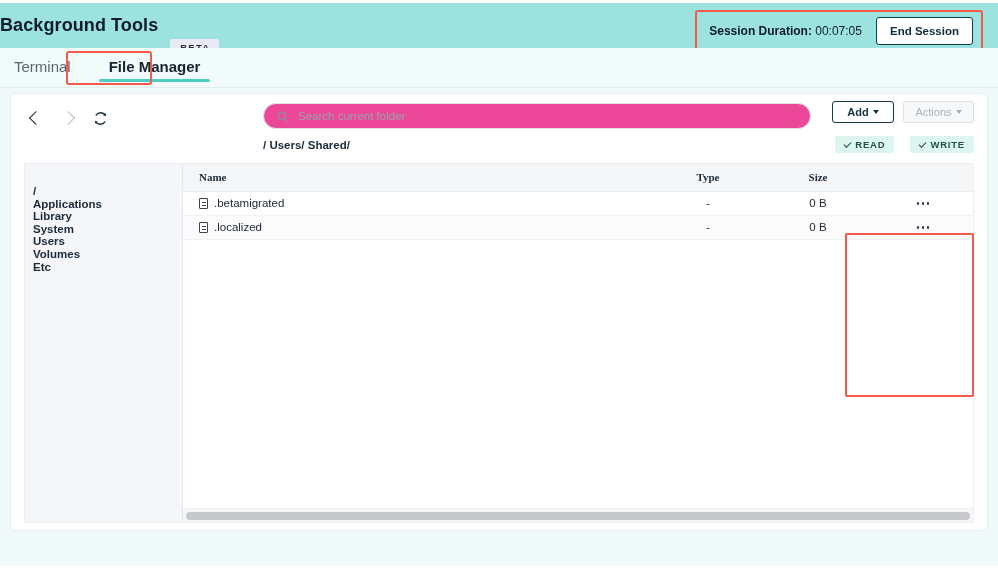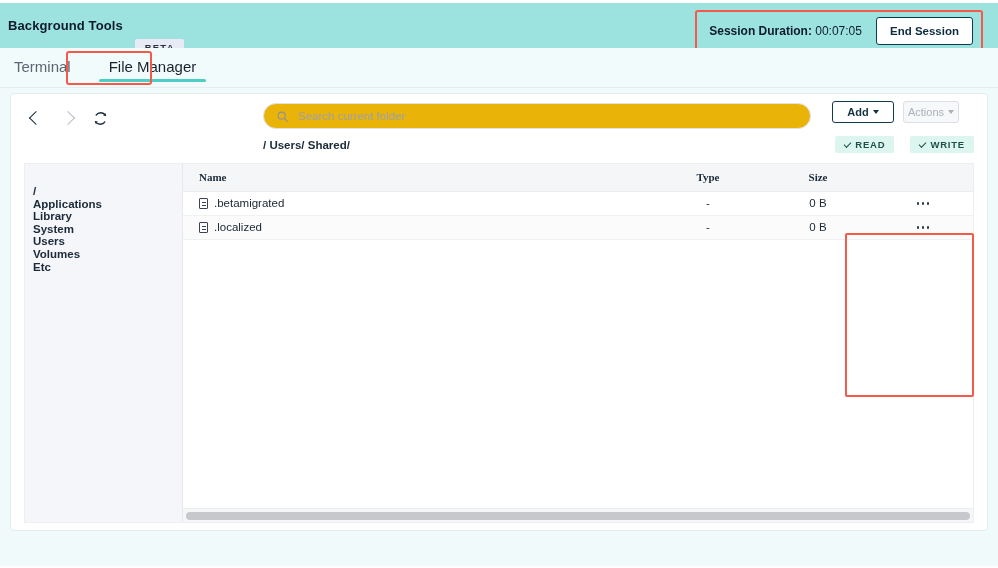--- a/index.html
+++ b/index.html
@@ -16,22 +16,21 @@
   }
 
   
   .topbar {
     position: absolute; left: 0; top: 3px;
     width: 998px; height: 45px;
     background: #9ce3e0;
     display: flex; align-items: center;
   }
   .app-title {
-    margin-left: 8px;
-    font-size: 13px; font-weight: bold; color: #0d1b2a;
+    font-size: 18px; font-weight: bold; color: #0d1b2a;
     letter-spacing: .1px;
   }
   .beta-badge {
     margin-left: 12px;
     background: #e8eaf6; color: #263238;
     font-size: 9.5px; font-weight: bold; letter-spacing: 1.2px;
     padding: 3px 9px 3px 10px;
     border-radius: 2px;
     margin-top: 44px;
   }
@@ -61,21 +60,21 @@
     border-bottom: 1px solid #e2eef0;
     display: flex; align-items: flex-end;
   }
   .tab {
     position: relative;
     font-size: 15px; color: #5a6672;
     padding: 0 14px 12px 14px;
     cursor: pointer;
   }
   .tab.active {
-    color: #16232e; font-weight: normal;
+    color: #16232e; font-weight: bold;
     padding-left: 24px; padding-right: 24px;
   }
   .tab.active .tab-underline {
     position: absolute; left: 14px; right: 14px; bottom: 5px;
     height: 3px; background: #4ecdc6; border-radius: 2px;
   }
   .tab-annot {
     position: absolute; left: 66px; top: 51px;
     width: 86px; height: 34px;
     border: 2px solid #f4594a; border-radius: 3px;
@@ -110,21 +109,21 @@
     display: flex; align-items: center; justify-content: center;
     cursor: pointer;
   }
   .chev { width: 10px; height: 10px; border-style: solid; border-color: #1a2a3a; }
   .chev-l { border-width: 0 0 1.6px 1.6px; transform: rotate(45deg); }
   .chev-r { border-width: 1.6px 1.6px 0 0; transform: rotate(45deg); border-color: #b6bdc6; }
 
   .search-box {
     position: absolute; left: 252px; top: 9px;
     width: 548px; height: 26px;
-    background: #eab308;
+    background: #ec4899;
     border: 1px solid #dfe3e8;
     border-radius: 14px;
     display: flex; align-items: center;
     padding: 0 12px;
     gap: 9px;
   }
   .search-input {
     border: none; outline: none; flex: 1;
     font-size: 11.5px; color: #343c45;
     font-family: "Liberation Sans", sans-serif;
@@ -136,21 +135,21 @@
     position: absolute; left: 821px; top: 7px;
     width: 62px; height: 22px;
     background: #ffffff;
     border: 1.5px solid #123a4d; border-radius: 3px;
     font-size: 11px; font-weight: bold; color: #11333f;
     display: flex; align-items: center; justify-content: center; gap: 4px;
     cursor: pointer;
   }
   .actions-btn {
     position: absolute; left: 892px; top: 7px;
-    width: 56px; height: 22px;
+    width: 71px; height: 22px;
     background: #f7f8f9;
     border: 1px solid #dcdfe3; border-radius: 3px;
     font-size: 11px; color: #aab1b8;
     display: flex; align-items: center; justify-content: center; gap: 4px;
     cursor: default;
   }
   .caret {
     width: 0; height: 0;
     border-left: 3.5px solid transparent;
     border-right: 3.5px solid transparent;

